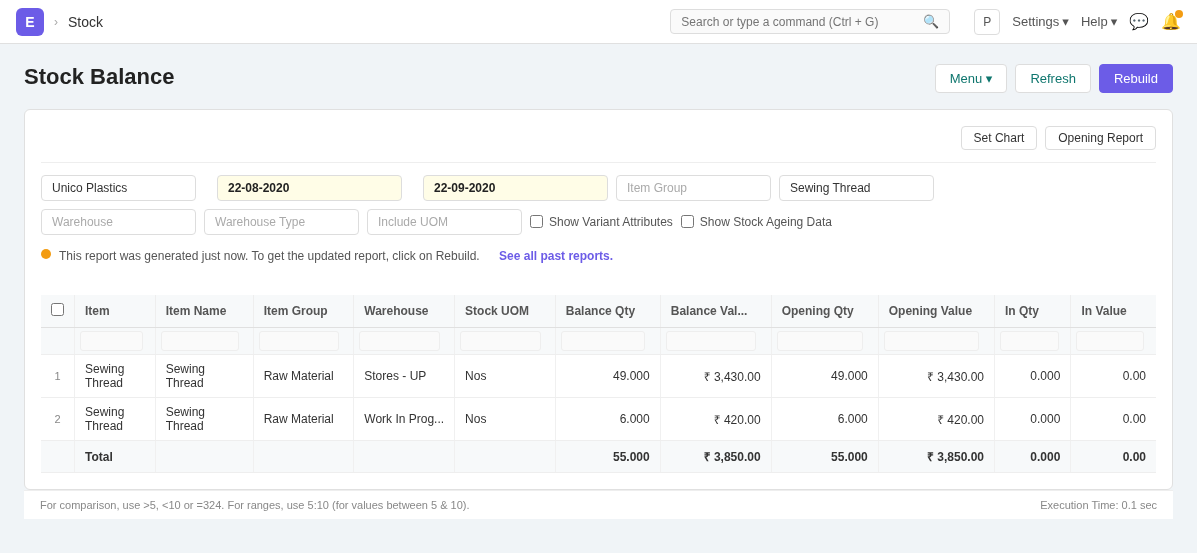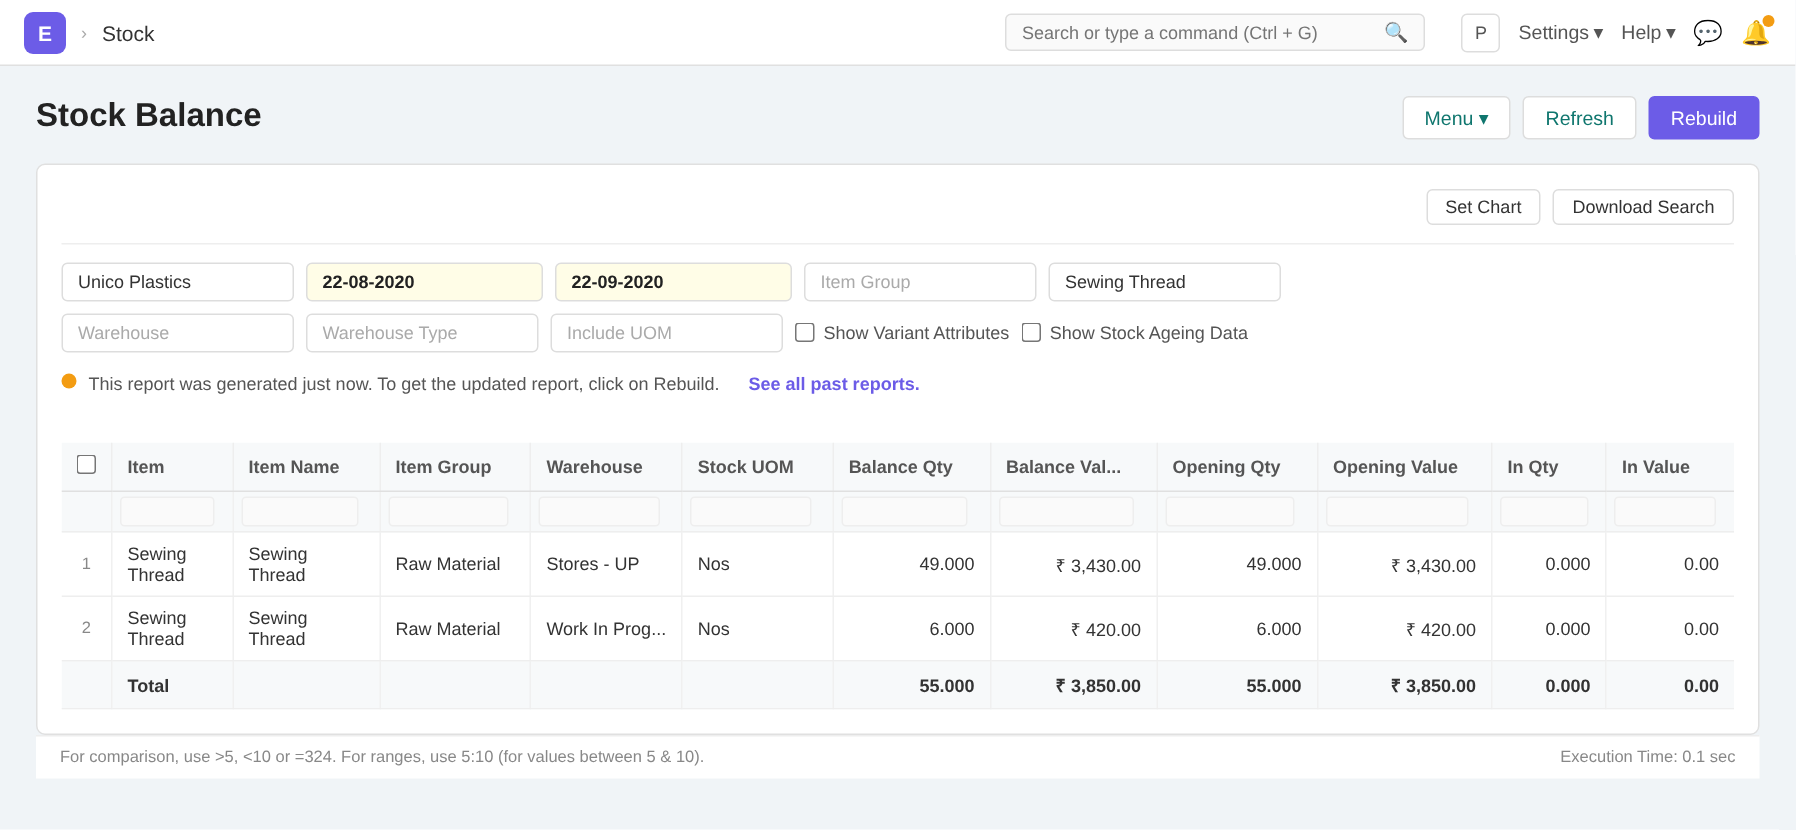--- a/index.html
+++ b/index.html
@@ -60,21 +60,21 @@
 
     
     .filter-row { display: flex; gap: 8px; margin-bottom: 8px; flex-wrap: wrap; align-items: center; }
     .filter-input {
       border: 1px solid #ddd; border-radius: 4px; padding: 5px 10px;
       font-size: 12px; color: #333; background: #fff; outline: none;
     }
     .filter-input.date-field { font-weight: 600; color: #222; background: #fffde7; }
     .filter-input::placeholder { color: #aaa; }
     .filter-input-sm { width: 155px; }
-    .filter-input-md { width: 158px; }
+    .filter-input-md { width: 185px; margin-left: 13px; }
     .filter-checkbox-group { display: flex; align-items: flex-start; gap: 6px; font-size: 12px; color: #555; }
     .filter-checkbox-group input[type=checkbox] { cursor: pointer; }
 
     
     .report-alert {
       display: flex; align-items: flex-start; gap: 8px; font-size: 12px; color: #555;
       margin-bottom: 26px; padding: 6px 0;
     }
     .alert-dot { width: 10px; height: 10px; background: #f39c12; border-radius: 50%; flex-shrink: 0; }
     .alert-link { color: #6c5ce7; font-weight: 600; cursor: pointer; }
@@ -150,21 +150,21 @@
       </button>
       <button class="btn">Refresh</button>
       <button class="btn btn-primary">Rebuild</button>
     </div>
   </div>
 
   <div class="report-card">
 
     <div class="report-toolbar">
       <button class="btn-small">Set Chart</button>
-      <button class="btn-small">Download Search</button>
+      <button class="btn-small">Opening Report</button>
     </div>
 
     <div class="filter-row">
       <input class="filter-input filter-input-sm" type="text" value="Unico Plastics" style="">
       <input class="filter-input filter-input-md date-field" type="text" value="22-08-2020" style="">
       <input class="filter-input filter-input-md date-field" type="text" value="22-09-2020" style="">
       <input class="filter-input filter-input-sm" type="text" placeholder="Item Group" style="">
       <input class="filter-input filter-input-sm" type="text" value="Sewing Thread" style="">
     </div>
 

